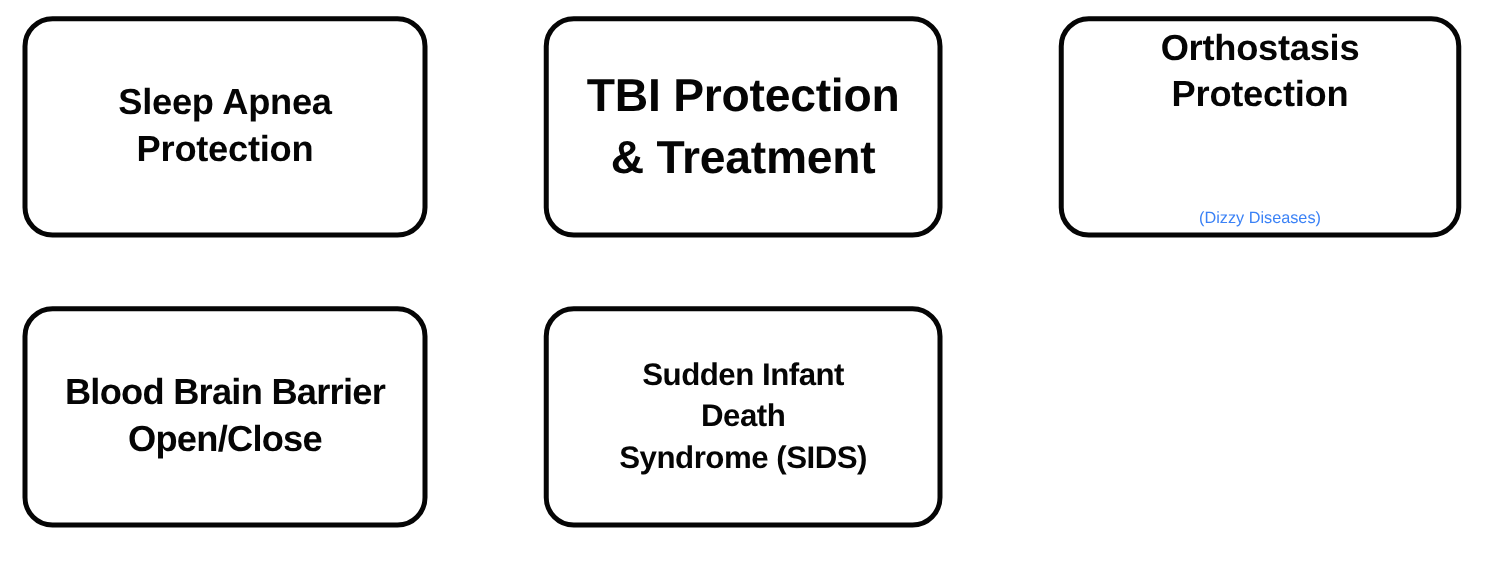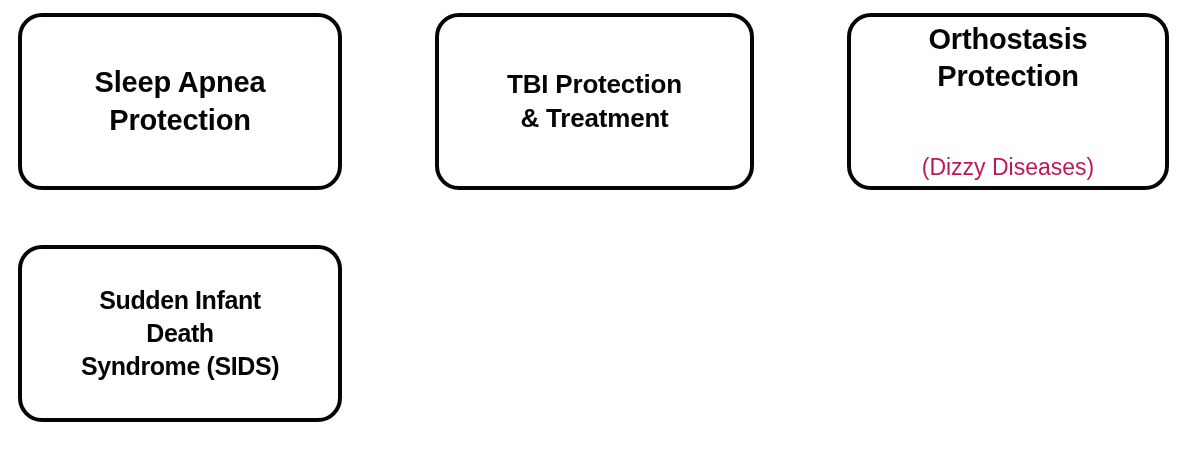--- a/index.html
+++ b/index.html
@@ -47,32 +47,32 @@
   .card-title {
     font-size: 29px;
     font-weight: 700;
     line-height: 1.30;
     color: #050505;
     letter-spacing: -0.2px;
     white-space: pre-line;
     margin: 0;
   }
   .card-subtitle {
-    font-size: 23px;
+    font-size: 13px;
     font-weight: 400;
     line-height: 1.2;
-    color: #be185d;
+    color: #3b82f6;
     letter-spacing: 0px;
     margin: 1px 0 0 0;
   }
   .card-subtitle:empty { display: none; }
 
   
   .card.c1 .card-title { font-size: 29px; }
-  .card.c2 .card-title { font-size: 26px; }
+  .card.c2 .card-title { font-size: 37px; }
   .card.c3 { justify-content: space-between; }
   .card.c3 .card-title { font-size: 29px; line-height: 1.27; }
   .card.c4 .card-title { font-size: 29px; }
   .card.c5 .card-title { font-size: 29px; letter-spacing: -0.6px; }
   .card.c6 .card-title { font-size: 25px; line-height: 1.32; letter-spacing: -0.4px; }
 </style>
 </head>
 <body>
 
 <div id="canvas">
@@ -90,20 +90,25 @@
 
     </div>
 
     <div class="card c3">
       <div class="card-title">Orthostasis
 Protection</div>
       <div class="card-subtitle">(Dizzy Diseases)</div>
     </div>
 
 
+    <div class="card c5">
+      <div class="card-title">Blood Brain Barrier
+Open/Close</div>
+
+    </div>
 
     <div class="card c6">
       <div class="card-title">Sudden Infant
 Death
 Syndrome (SIDS)</div>
 
     </div>
 
   </div>
 </div>

